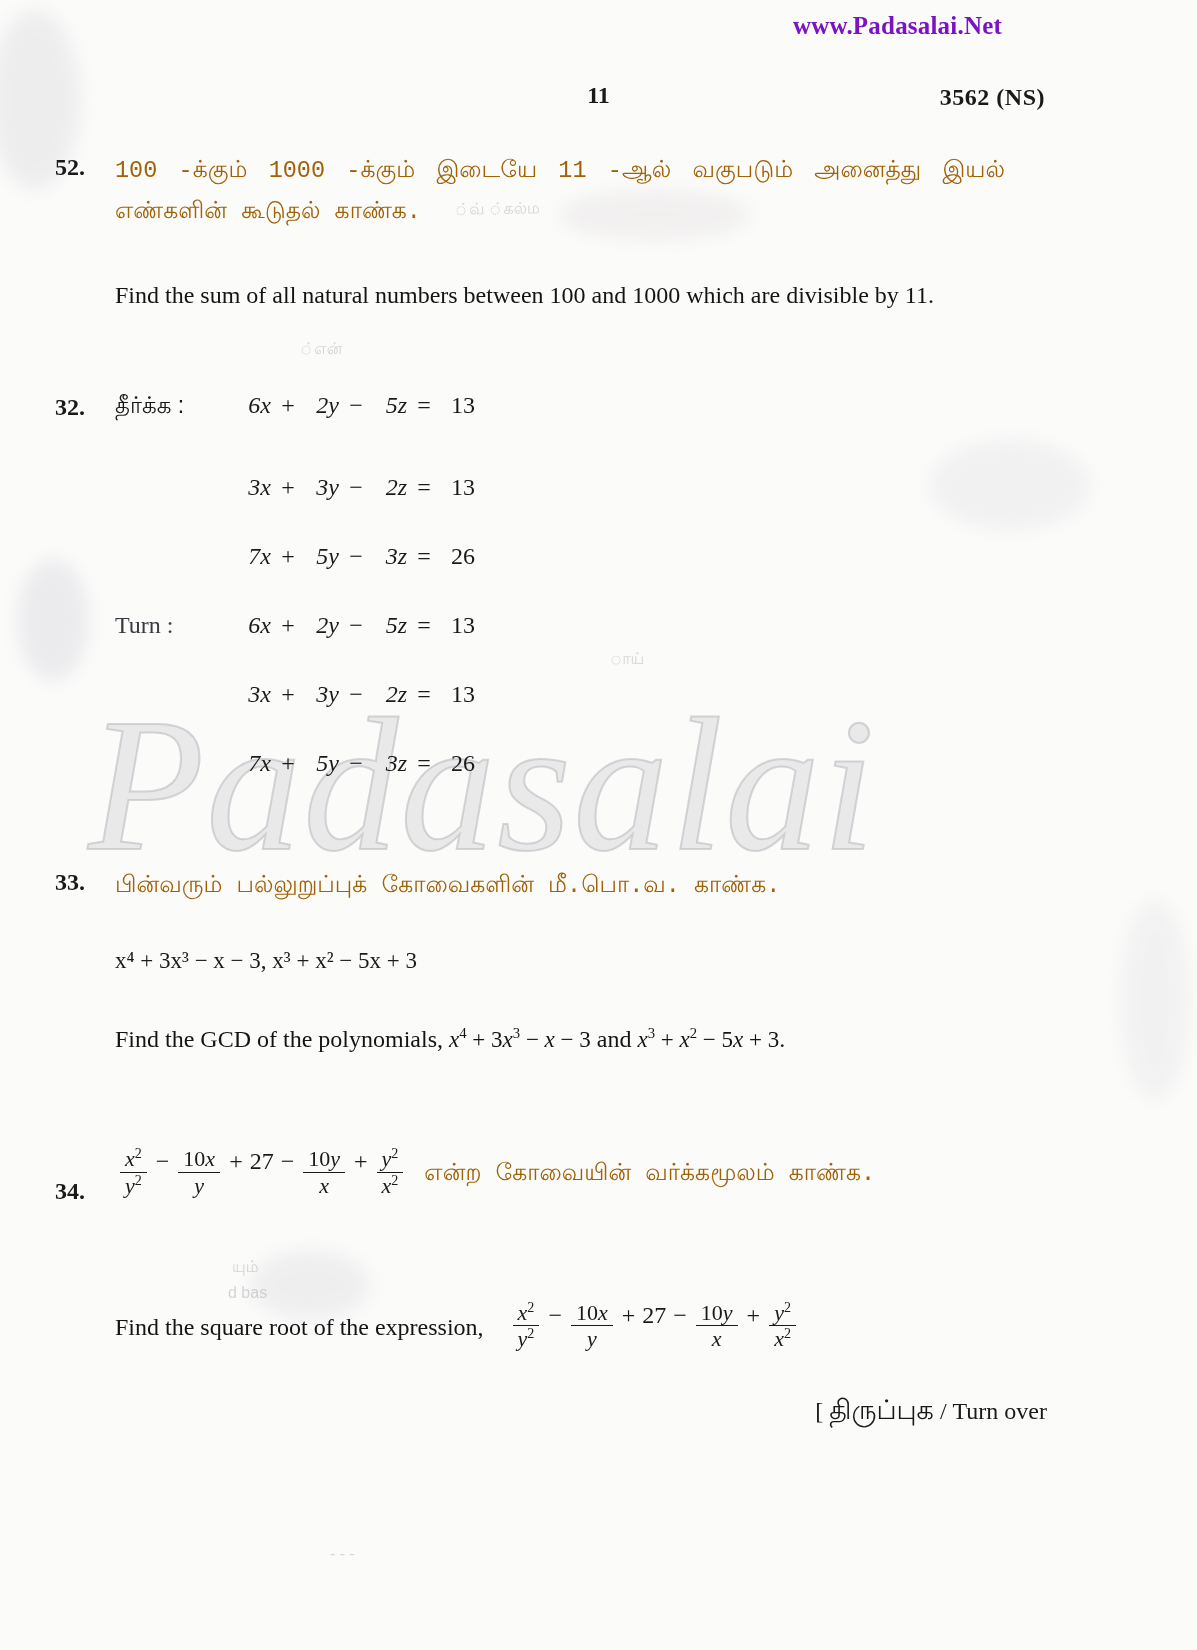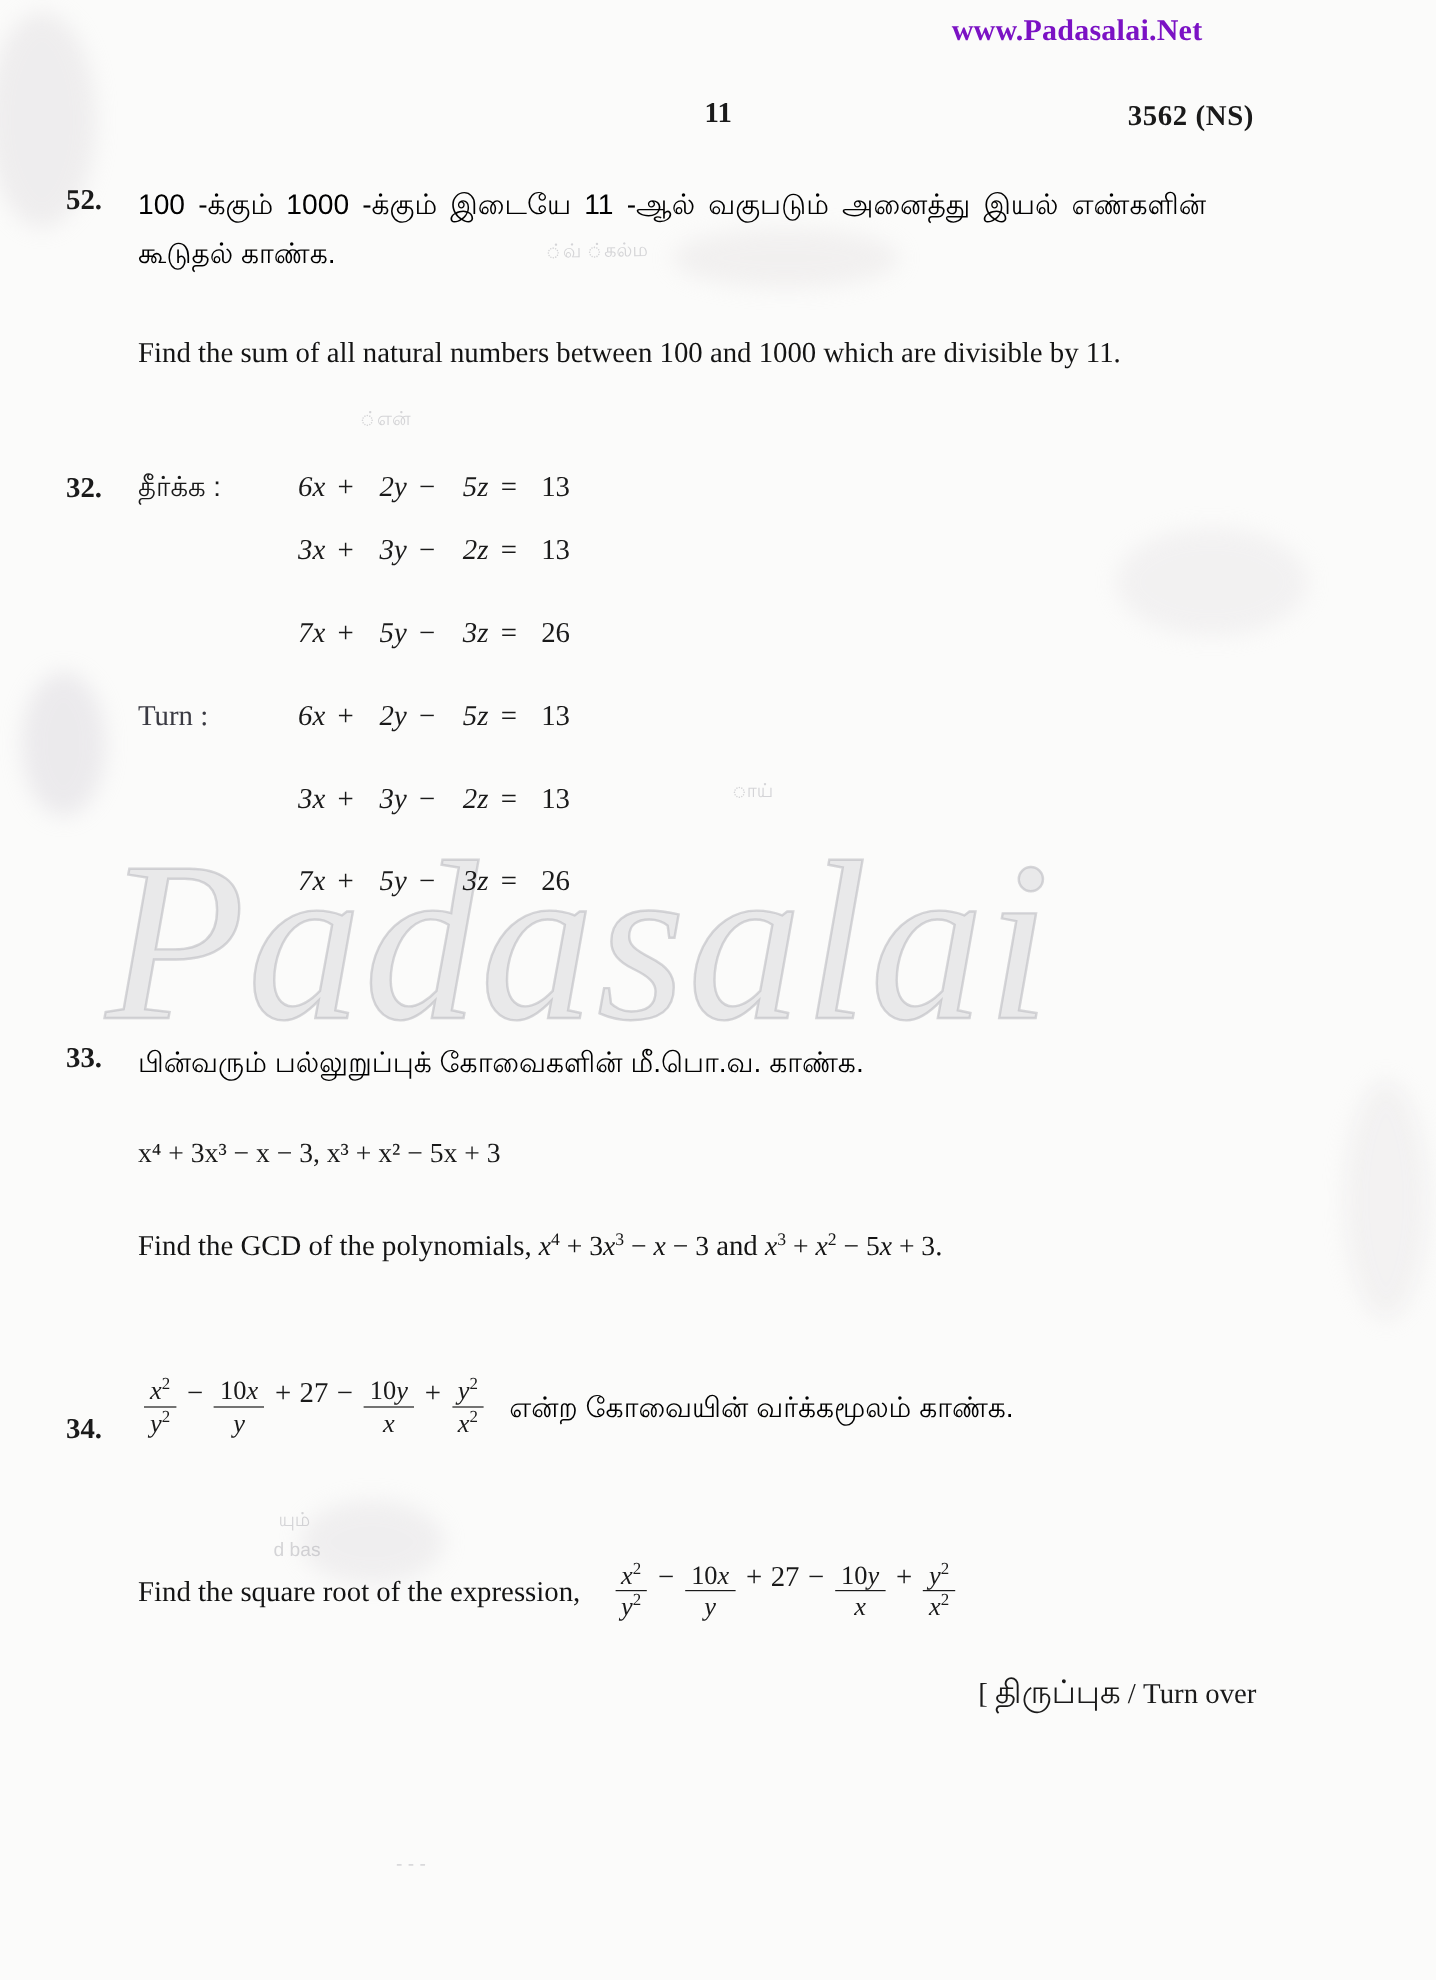--- a/index.html
+++ b/index.html
@@ -97,24 +97,24 @@
     font-weight: bold;
     font-size: 24px;
   }
   .qbody {
     position: absolute;
     left: 115px;
     width: 900px;
   }
 
   .ta {
-    font-family: Liberation Sans, sans-serif;
+    font-family: Liberation Mono, monospace;
     font-size: 23.5px;
     line-height: 1.75;
-    color: #000000;
+    color: #a16207;
   }
   .ta-just {
     text-align: justify;
     text-align-last: left;
   }
   .en {
     font-family: "Liberation Serif", "DejaVu Serif", serif;
     font-size: 24px;
     line-height: 1.6;
     color: #141414;
@@ -243,21 +243,21 @@
       <div class="qbody" style="top:0;">
         <div class="ta ta-just" style="width:890px;">100 -க்கும் 1000 -க்கும் இடையே 11 -ஆல் வகுபடும் அனைத்து இயல் எண்களின் கூடுதல் காண்க.</div>
         <div class="en" style="margin-top:44px;">Find the sum of all natural numbers between 100 and 1000 which are divisible by 11.</div>
       </div>
     </div>
 
     <div class="qblock" style="top:392px; left:0; width:1197px;">
       <div class="qnum" style="top:2px;">32.</div>
       <div class="qbody" style="top:0;">
 
-        <div class="eqrow" style="margin-bottom:24px;">
+        <div class="eqrow" style="margin-bottom:52px;">
           <div class="eq-label">தீர்க்க :</div>
           <div class="eq-expr math">
             <span class="t mi">6<i>x</i></span><span class="op">+</span><span class="t mi">2<i>y</i></span><span class="op">−</span><span class="t mi">5<i>z</i></span><span class="op">=</span><span class="t">13</span>
           </div>
         </div>
 
         <div class="eqrow" style="margin-bottom:42px;">
           <div class="eq-label"></div>
           <div class="eq-expr math">
             <span class="t mi">3<i>x</i></span><span class="op">+</span><span class="t mi">3<i>y</i></span><span class="op">−</span><span class="t mi">2<i>z</i></span><span class="op">=</span><span class="t">13</span>

